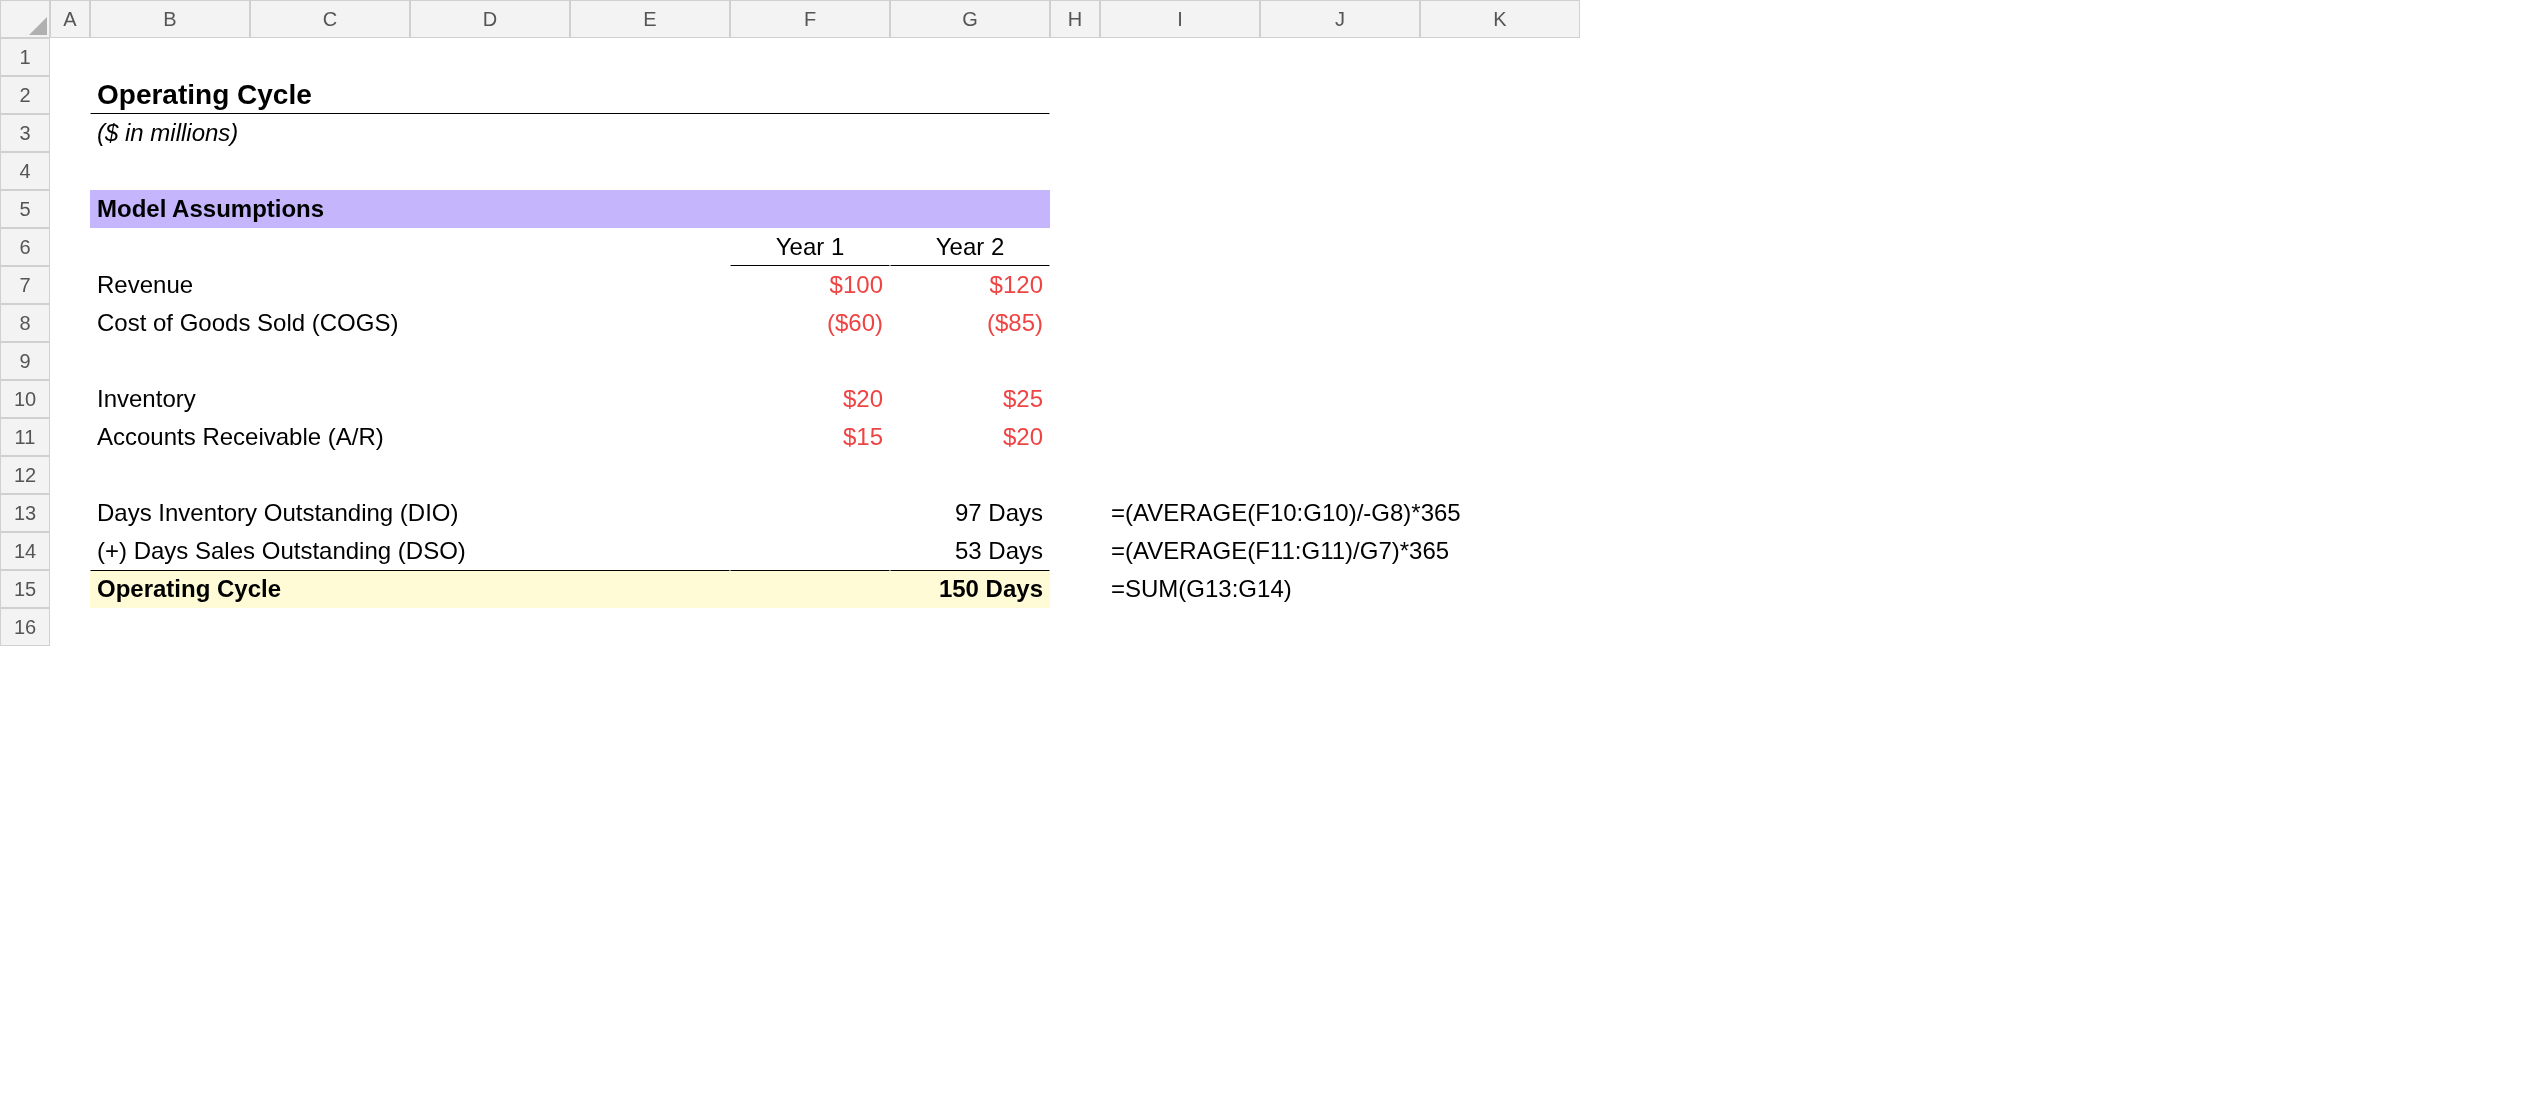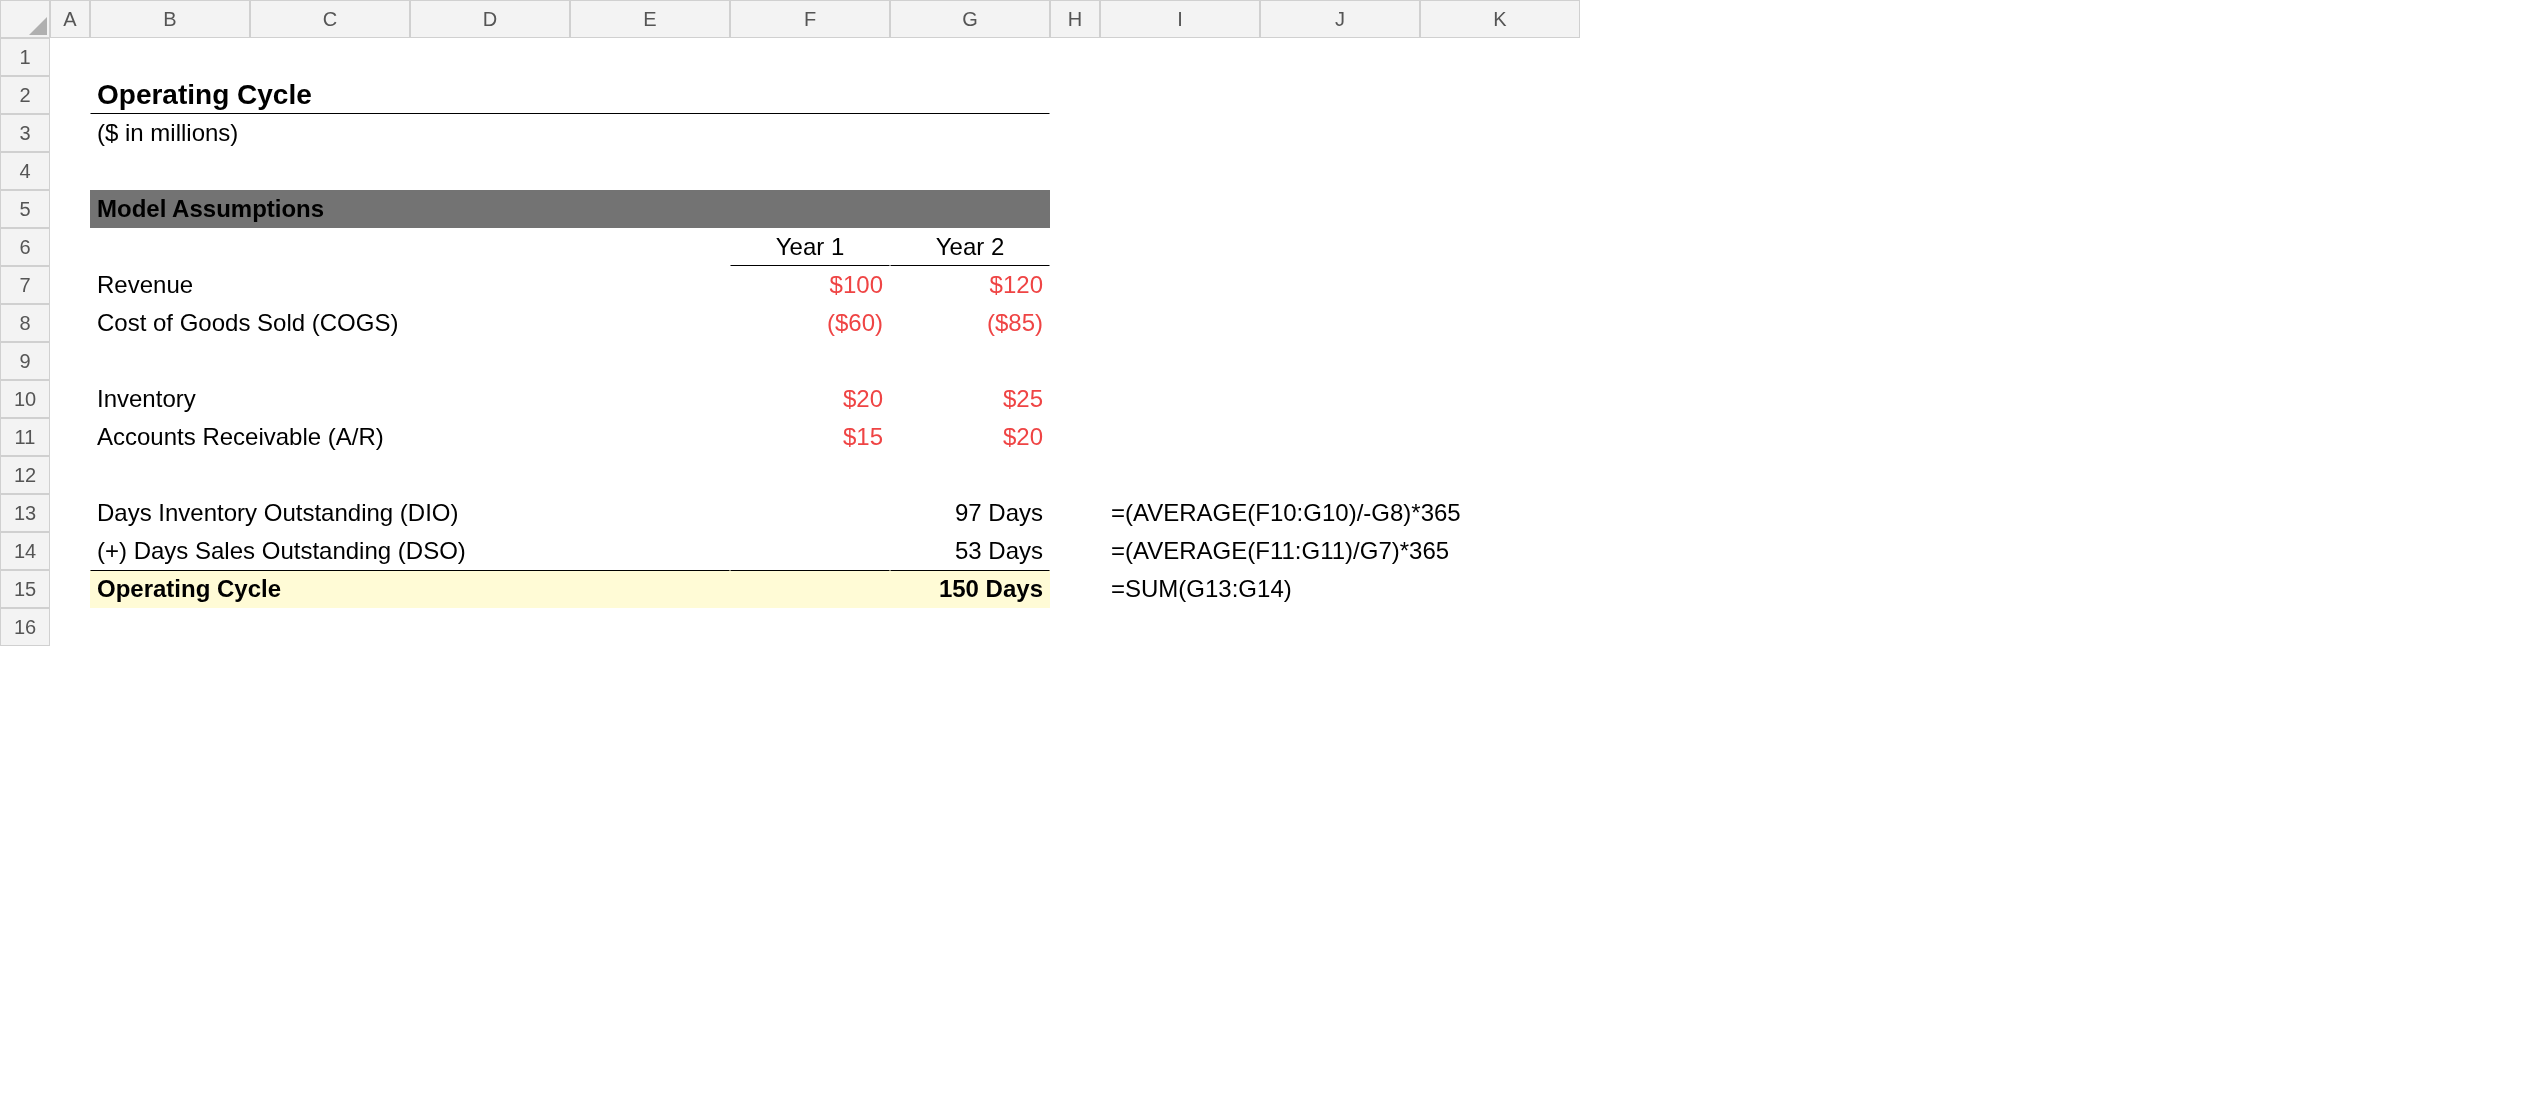--- a/index.html
+++ b/index.html
@@ -57,21 +57,21 @@
       overflow: visible;
     }
     .title-cell {
       font-weight: bold;
       font-size: 28px;
     }
     .underline-row {
       border-bottom: 1px solid #000;
     }
     .section-hdr {
-      background: #737373;
+      background: #c4b5fd;
       font-weight: bold;
     }
     .yearhdr {
       border-bottom: 1px solid #000;
       justify-content: center;
     }
     .num { justify-content: flex-end; }
     .blue { color: #ef4444; }
     .highlight { background: #fffbd6; font-weight: bold; }
     .highlight-top { border-top: 1px solid #000; }
@@ -111,21 +111,21 @@
   <div class="rowhdr">2</div>
   <div class="cell"></div>
   <div class="cell title-cell underline-row" style="grid-column: span 6;">Operating Cycle</div>
   <div class="cell"></div>
   <div class="cell"></div>
   <div class="cell"></div>
   <div class="cell"></div>
 
   <div class="rowhdr">3</div>
   <div class="cell"></div>
-  <div class="cell" style="grid-column: span 6;">($ in millions)</div>
+  <div class="cell" style="grid-column: span 6; font-style: italic;">($ in millions)</div>
   <div class="cell"></div>
   <div class="cell"></div>
   <div class="cell"></div>
   <div class="cell"></div>
 
   <div class="rowhdr">4</div>
   <div class="cell"></div>
   <div class="cell"></div>
   <div class="cell"></div>
   <div class="cell"></div>

